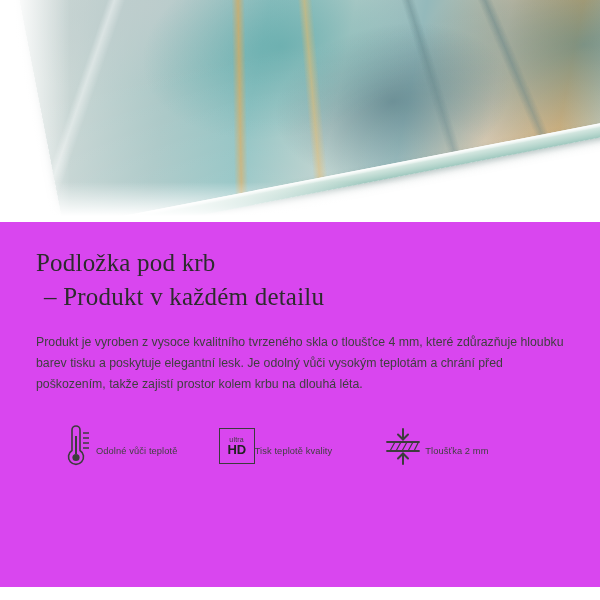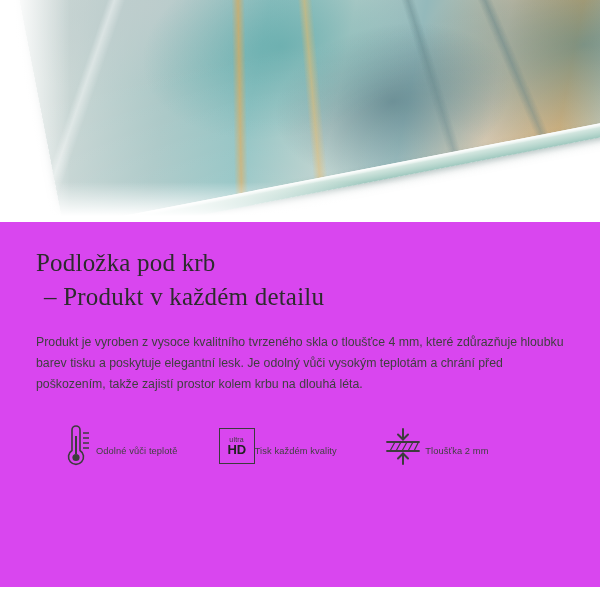--- a/index.html
+++ b/index.html
@@ -284,21 +284,21 @@
         <div class="feature-label">Odolné vůči teplotě</div>
       </div>
 
       <div class="feature">
         <div class="feature-icon">
           <div class="ultrahd-box">
             <span class="ultrahd-top">ultra</span>
             <span class="ultrahd-bottom">HD</span>
           </div>
         </div>
-        <div class="feature-label">Tisk každém kvality</div>
+        <div class="feature-label">Tisk teplotě kvality</div>
       </div>
 
 
 
 
       <div class="feature">
         <div class="feature-icon">
           <svg width="44" height="40" viewBox="0 0 44 40" fill="none" stroke="#3c3c3c" stroke-width="1.6" stroke-linecap="round">
             <path d="M22 3 V12" stroke-width="2"></path>
             <path d="M17 8.5 L22 13.5 L27 8.5" stroke-width="2" fill="none"></path>

